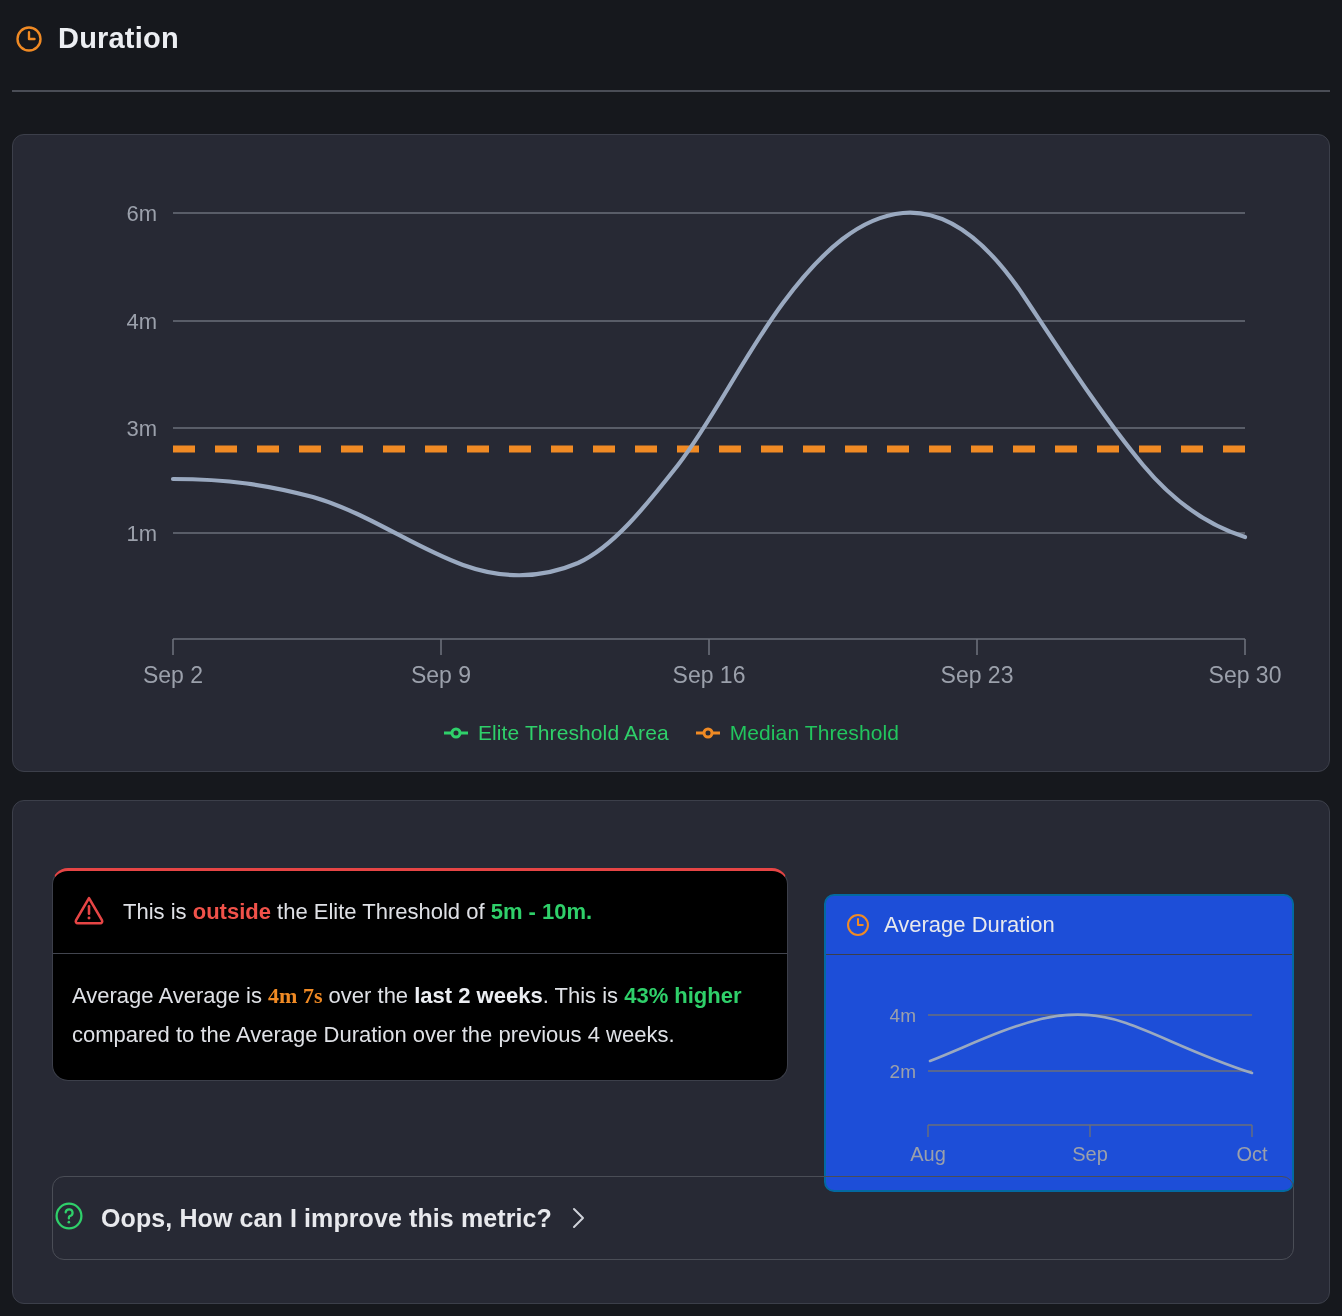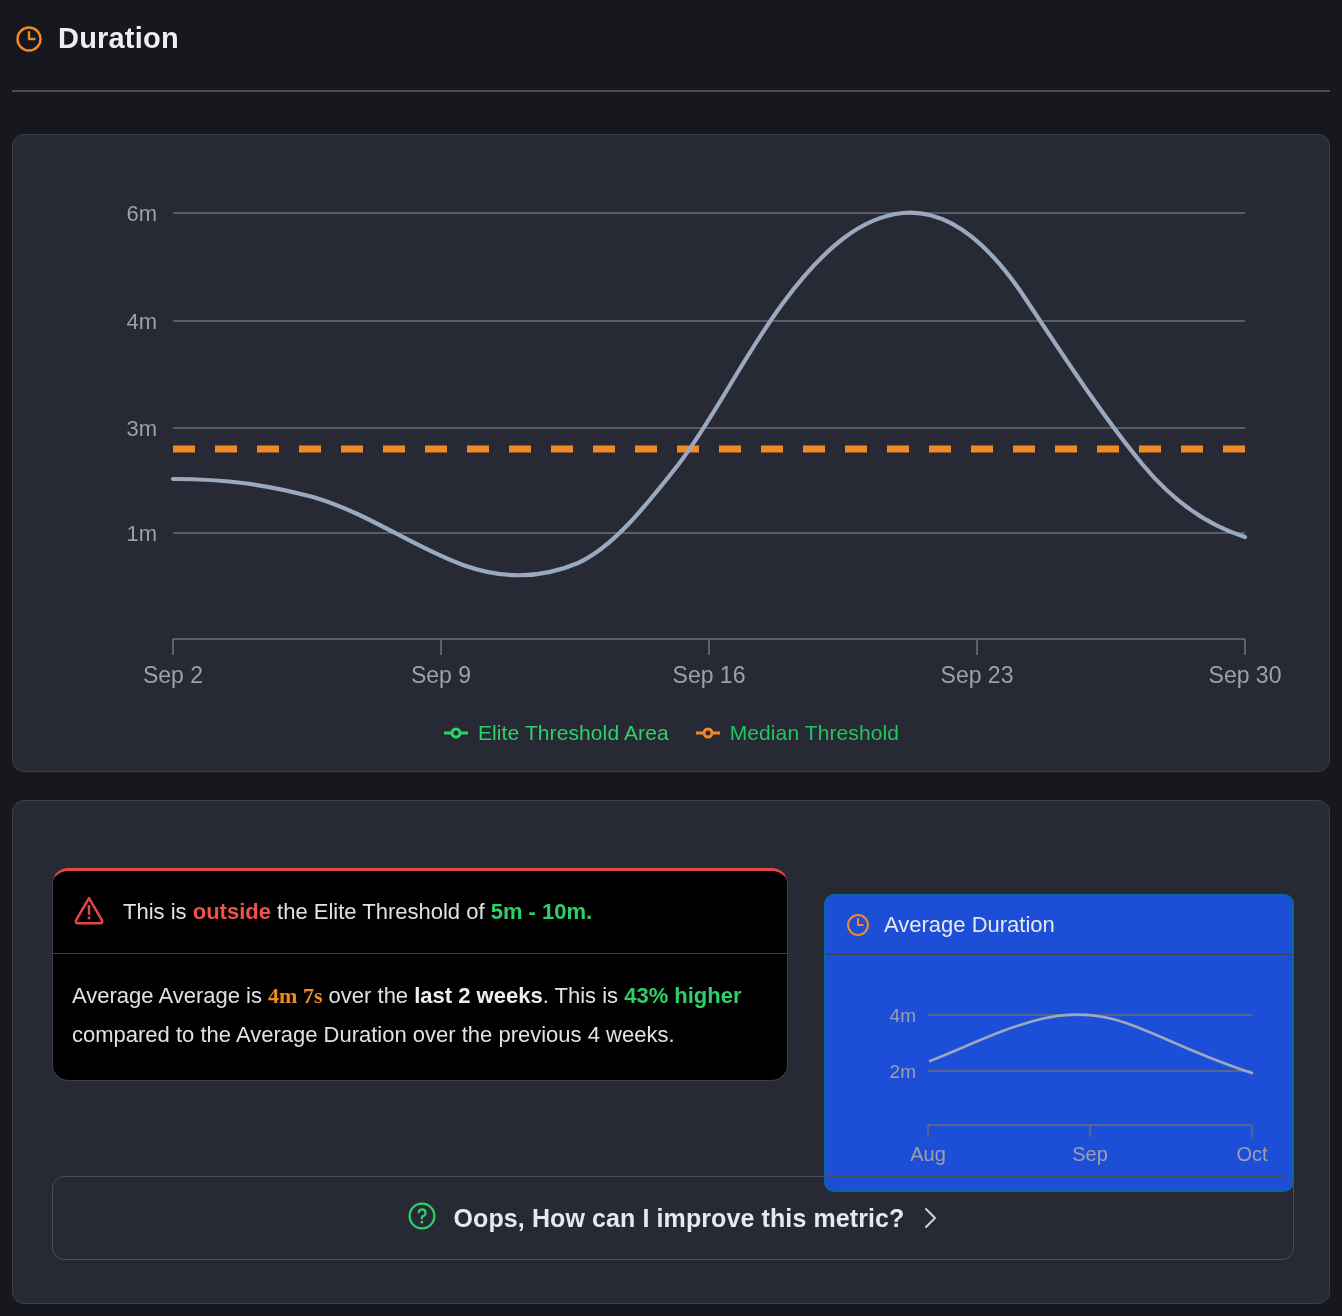--- a/index.html
+++ b/index.html
@@ -157,21 +157,20 @@
   #improve-button {
     position: absolute;
     left: 52px; top: 1176px;
     width: 1242px; height: 84px;
     background: transparent;
     border: 1px solid #4a4d56;
     border-radius: 12px;
     box-sizing: border-box;
     display: flex;
     align-items: center;
-    justify-content: center;
     gap: 16px;
     cursor: pointer;
   }
   .improve-label {
     font-size: 25px;
     font-weight: bold;
     color: #e8e9ed;
     letter-spacing: .1px;
   }
   .chev { display: inline-flex; }

